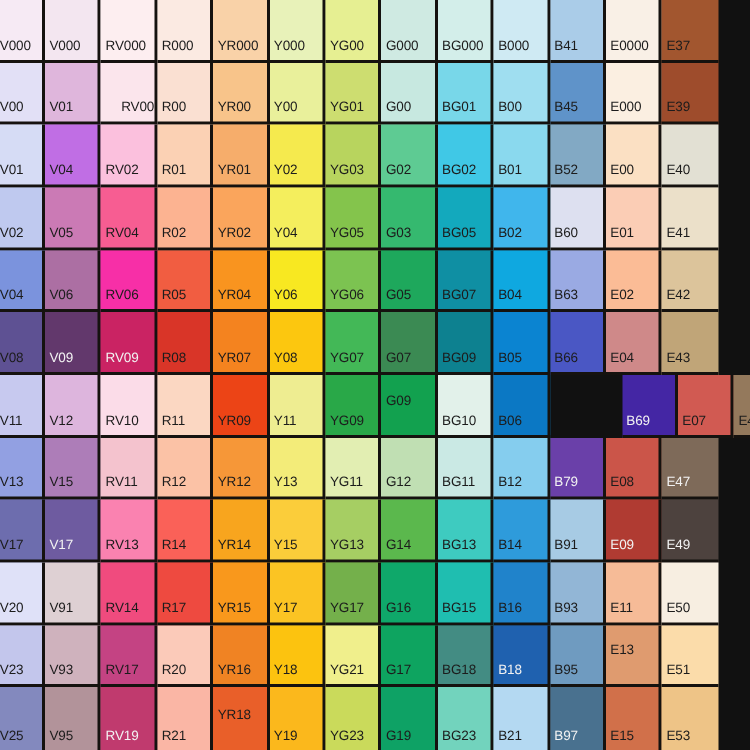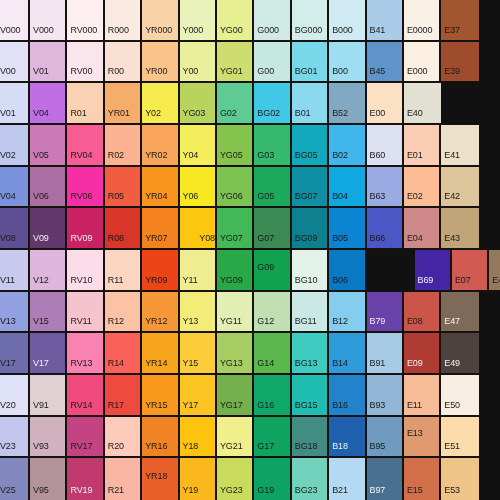--- a/index.html
+++ b/index.html
@@ -99,21 +99,21 @@
         <span class="swatch-label">E37</span>
       </div>
     </div>
     <div class="swatch-row" style="height: 41.6667px;">
       <div class="swatch-cell" style="background: rgb(226, 224, 246); width: 30px; flex: 0 0 auto;">
         <span class="swatch-label" style="margin-left: -9px;">BV00</span>
       </div>
       <div class="swatch-cell" style="background: rgb(223, 182, 220); width: 37.4px; flex: 0 0 auto;">
         <span class="swatch-label">V01</span>
       </div>
-      <div class="swatch-cell" style="background: rgb(251, 229, 236); width: 37.4px; flex: 0 0 auto;">
+      <div class="swatch-cell" style="background: rgb(251, 229, 236); width: 37.4px; flex: 0 0 auto; justify-content: flex-end;">
         <span class="swatch-label">RV00</span>
       </div>
       <div class="swatch-cell" style="background: rgb(250, 224, 210); width: 37.4px; flex: 0 0 auto;">
         <span class="swatch-label">R00</span>
       </div>
       <div class="swatch-cell" style="background: rgb(248, 196, 138); width: 37.4px; flex: 0 0 auto;">
         <span class="swatch-label">YR00</span>
       </div>
       <div class="swatch-cell" style="background: rgb(233, 240, 155); width: 37.4px; flex: 0 0 auto;">
         <span class="swatch-label">Y00</span>
@@ -140,20 +140,23 @@
         <span class="swatch-label">E39</span>
       </div>
     </div>
     <div class="swatch-row" style="height: 41.6667px;">
       <div class="swatch-cell" style="background: rgb(214, 220, 245); width: 30px; flex: 0 0 auto;">
         <span class="swatch-label" style="margin-left: -9px;">BV01</span>
       </div>
       <div class="swatch-cell" style="background: rgb(192, 110, 228); width: 37.4px; flex: 0 0 auto;">
         <span class="swatch-label">V04</span>
       </div>
+      <div class="swatch-cell" style="background: rgb(251, 192, 221); width: 37.4px; flex: 0 0 auto;">
+        <span class="swatch-label">RV02</span>
+      </div>
       <div class="swatch-cell" style="background: rgb(251, 209, 180); width: 37.4px; flex: 0 0 auto;">
         <span class="swatch-label">R01</span>
       </div>
       <div class="swatch-cell" style="background: rgb(246, 173, 107); width: 37.4px; flex: 0 0 auto;">
         <span class="swatch-label">YR01</span>
       </div>
       <div class="swatch-cell" style="background: rgb(245, 234, 78); width: 37.4px; flex: 0 0 auto;">
         <span class="swatch-label">Y02</span>
       </div>
       <div class="swatch-cell" style="background: rgb(184, 212, 94); width: 37.4px; flex: 0 0 auto;">
@@ -269,21 +272,21 @@
       </div>
       <div class="swatch-cell" style="background: rgb(202, 35, 99); width: 37.4px; flex: 0 0 auto;">
         <span class="swatch-label light">RV09</span>
       </div>
       <div class="swatch-cell" style="background: rgb(217, 53, 40); width: 37.4px; flex: 0 0 auto;">
         <span class="swatch-label">R08</span>
       </div>
       <div class="swatch-cell" style="background: rgb(244, 131, 31); width: 37.4px; flex: 0 0 auto;">
         <span class="swatch-label">YR07</span>
       </div>
-      <div class="swatch-cell" style="background: rgb(252, 199, 15); width: 37.4px; flex: 0 0 auto; justify-content: flex-end;">
+      <div class="swatch-cell" style="background: rgb(252, 199, 15); width: 37.4px; flex: 0 0 auto;">
         <span class="swatch-label">Y08</span>
       </div>
       <div class="swatch-cell" style="background: rgb(67, 184, 87); width: 37.4px; flex: 0 0 auto;">
         <span class="swatch-label">YG07</span>
       </div>
       <div class="swatch-cell" style="background: rgb(59, 138, 83); width: 37.4px; flex: 0 0 auto;">
         <span class="swatch-label">G07</span>
       </div>
       <div class="swatch-cell" style="background: rgb(13, 129, 144); width: 37.4px; flex: 0 0 auto;">
         <span class="swatch-label">BG09</span>

